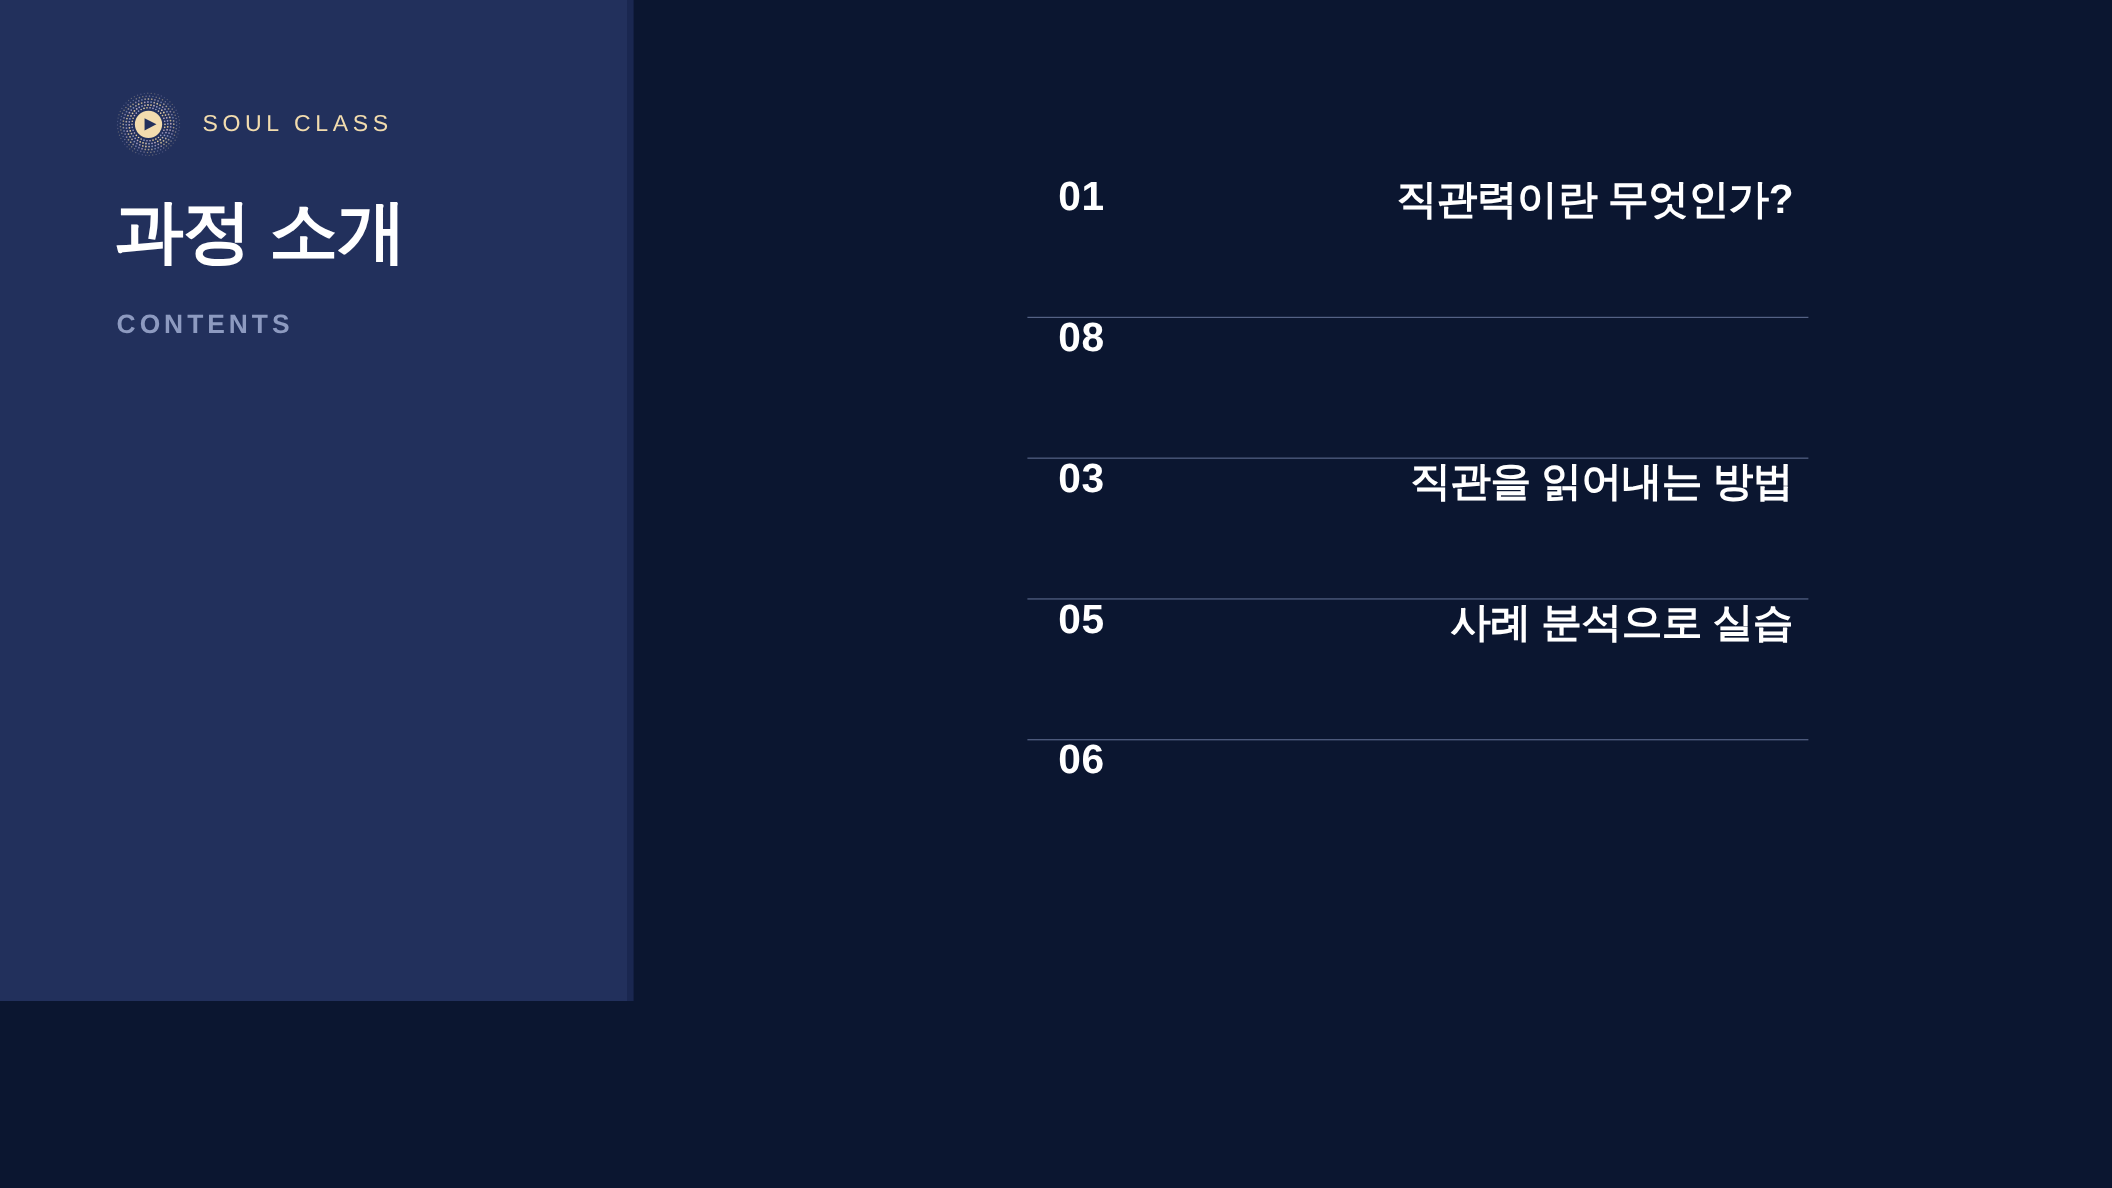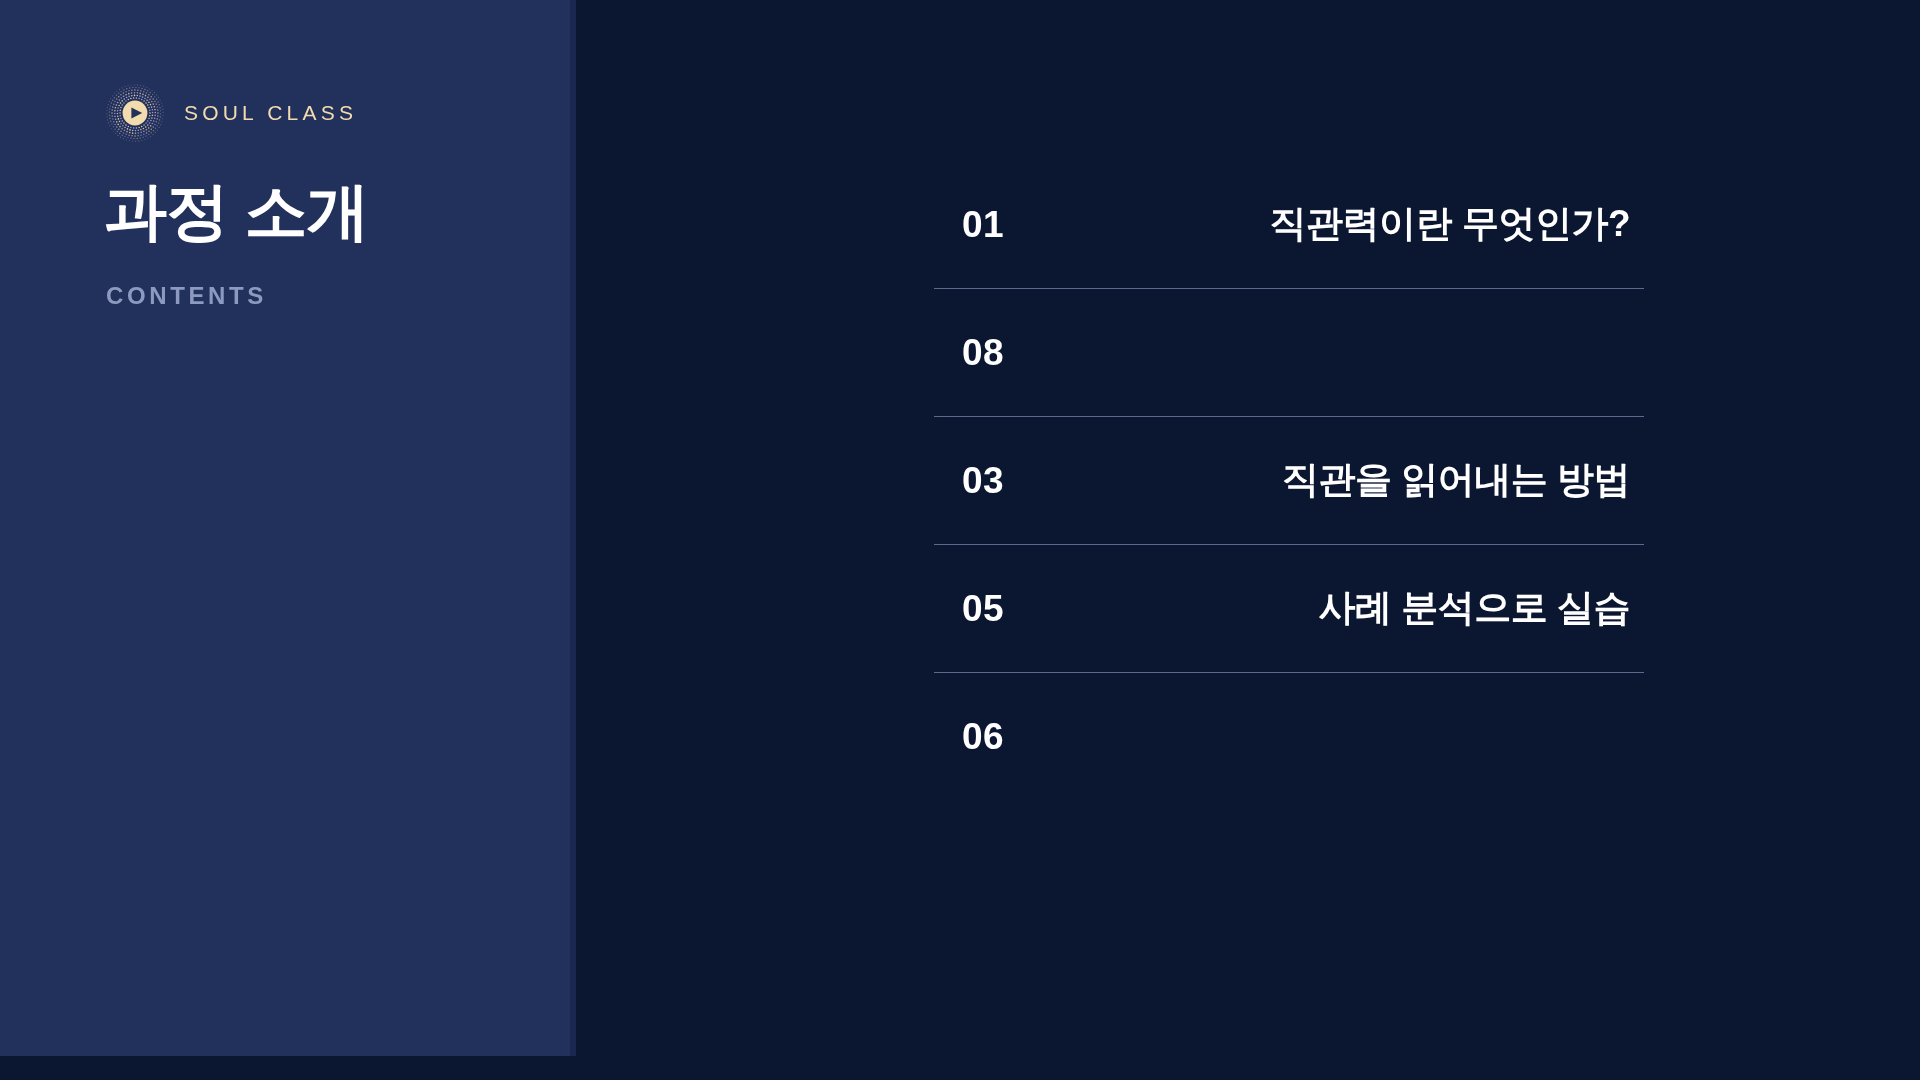--- a/index.html
+++ b/index.html
@@ -6,21 +6,21 @@
   html,body { width:1920px; height:1080px; overflow:hidden; }
   body {
     font-family:"Liberation Sans","DejaVu Sans",sans-serif;
     background:#0b1630;
     position:relative;
   }
 
   
   #left-panel{
     position:absolute; left:0; top:0;
-    width:570px; height:1056px;
+    width:570px; height:910px;
     background:#22305c;
     box-shadow: 6px 0 0 0 #1a2750;
   }
   #brand{
     position:absolute; left:104px; top:82px;
     display:flex; align-items:center; gap:18px;
   }
   #brand-mark{ position:relative; width:62px; height:62px; flex:0 0 62px; }
   #brand-mark svg{ display:block; width:62px; height:62px; }
   #brand-word{
@@ -40,21 +40,21 @@
   }
 
   
   #toc{
     position:absolute; left:934px; top:160px;
     width:710px;
   }
   .toc-row{
     position:relative;
     height:128px;
-    display:flex; align-items:center; justify-content:space-between;
+    display:flex; justify-content:space-between;
   }
   .toc-row + .toc-row::before{
     content:""; position:absolute; left:0; right:0; top:0;
     height:1px; background:#5c6a8e;
   }
   .toc-num{
     color:#ffffff; font-size:37px; font-weight:700;
     letter-spacing:0.5px; line-height:1;
     flex:0 0 auto; padding-left:28px;
   }

